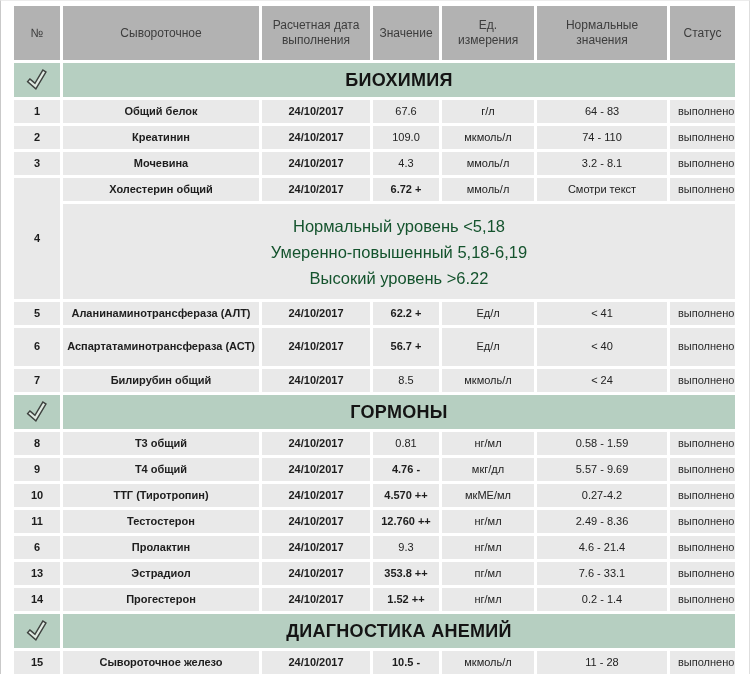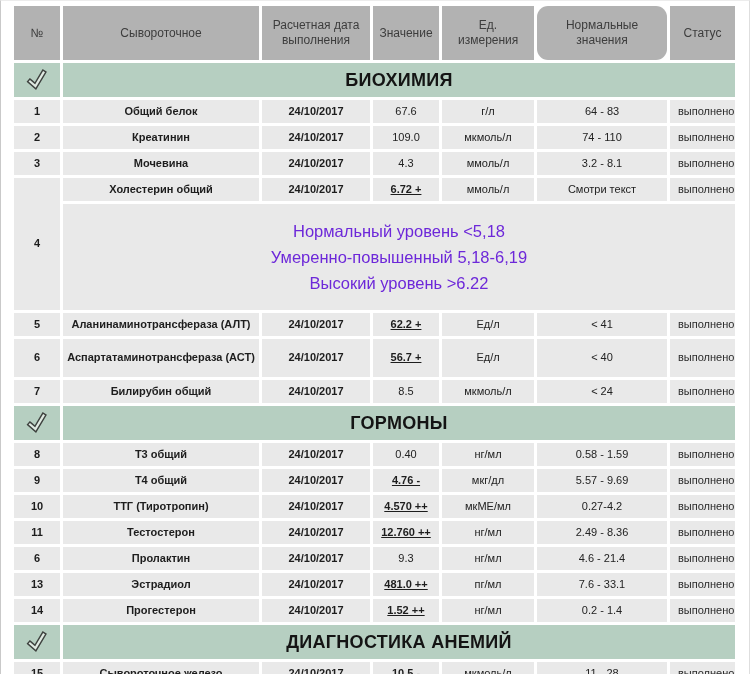--- a/index.html
+++ b/index.html
@@ -39,53 +39,53 @@
     font-weight:400;
     font-size:12px;
     line-height:1.25;
     height:39px;
     padding:0 2px;
     text-align:center;
     vertical-align:middle;
   }
   th.th-date  { padding:0 0; }
   th.th-unit  { padding:12px 16px; }
-  th.th-range { padding:0 14px;border-radius:11px; }
+  th.th-range { padding:0 14px; }
 
   td{
     background:#e9e9e9;
     color:#222222;
     font-size:11px;
     text-align:center;
     vertical-align:middle;
     height:23px;
     padding:1px 4px;
     line-height:1.25;
   }
   td.num, td.name, td.date { font-weight:700; color:#1d1d1d; }
-  tr.flagged td.val { font-weight:700; color:#1d1d1d;text-decoration:underline; }
+  tr.flagged td.val { font-weight:700; color:#1d1d1d; }
   td.status { font-size:11px; color:#2a2a2a;padding-left:8px; }
   tr.tall td { height:38px; }
 
   tr.section td{
     background:#b6cfc1;
     height:34px;
   }
   td.section-title{
     font-size:18px;
     font-weight:700;
     color:#141414;
     letter-spacing:0.3px;
   }
   td.icon-cell svg{ display:block; margin:0 auto; transform:rotate(-4deg); }
 
   td.note-cell{
-    height:106px;
+    height:95px;
     font-size:16.5px;
-    color:#6d28d9;
+    color:#14532d;
     font-weight:400;
   }
   td.note-cell div{ line-height:26px; }
 </style>
 </head>
 <body>
 
 <div class="window-frame"></div>
 
 <table class="lab">
@@ -200,21 +200,21 @@
           <path d="M4 12 L9 17 L18 4" fill="none" stroke="#dfeae2" stroke-width="2.2" stroke-linecap="square" stroke-linejoin="miter"></path>
         </svg>
       </td>
       <td class="section-title" colspan="6">ГОРМОНЫ</td>
     </tr>
 
     <tr>
       <td class="num">8</td>
       <td class="name">Т3 общий</td>
       <td class="date">24/10/2017</td>
-      <td class="val">0.40</td>
+      <td class="val">0.81</td>
       <td class="unit">нг/мл</td>
       <td class="range">0.58 - 1.59</td>
       <td class="status">выполнено</td>
     </tr>
     <tr class="flagged">
       <td class="num">9</td>
       <td class="name">Т4 общий</td>
       <td class="date">24/10/2017</td>
       <td class="val">4.76 -</td>
       <td class="unit">мкг/дл</td>
@@ -245,21 +245,21 @@
       <td class="date">24/10/2017</td>
       <td class="val">9.3</td>
       <td class="unit">нг/мл</td>
       <td class="range">4.6 - 21.4</td>
       <td class="status">выполнено</td>
     </tr>
     <tr class="flagged">
       <td class="num">13</td>
       <td class="name">Эстрадиол</td>
       <td class="date">24/10/2017</td>
-      <td class="val">481.0 ++</td>
+      <td class="val">353.8 ++</td>
       <td class="unit">пг/мл</td>
       <td class="range">7.6 - 33.1</td>
       <td class="status">выполнено</td>
     </tr>
     <tr class="flagged">
       <td class="num">14</td>
       <td class="name">Прогестерон</td>
       <td class="date">24/10/2017</td>
       <td class="val">1.52 ++</td>
       <td class="unit">нг/мл</td>

